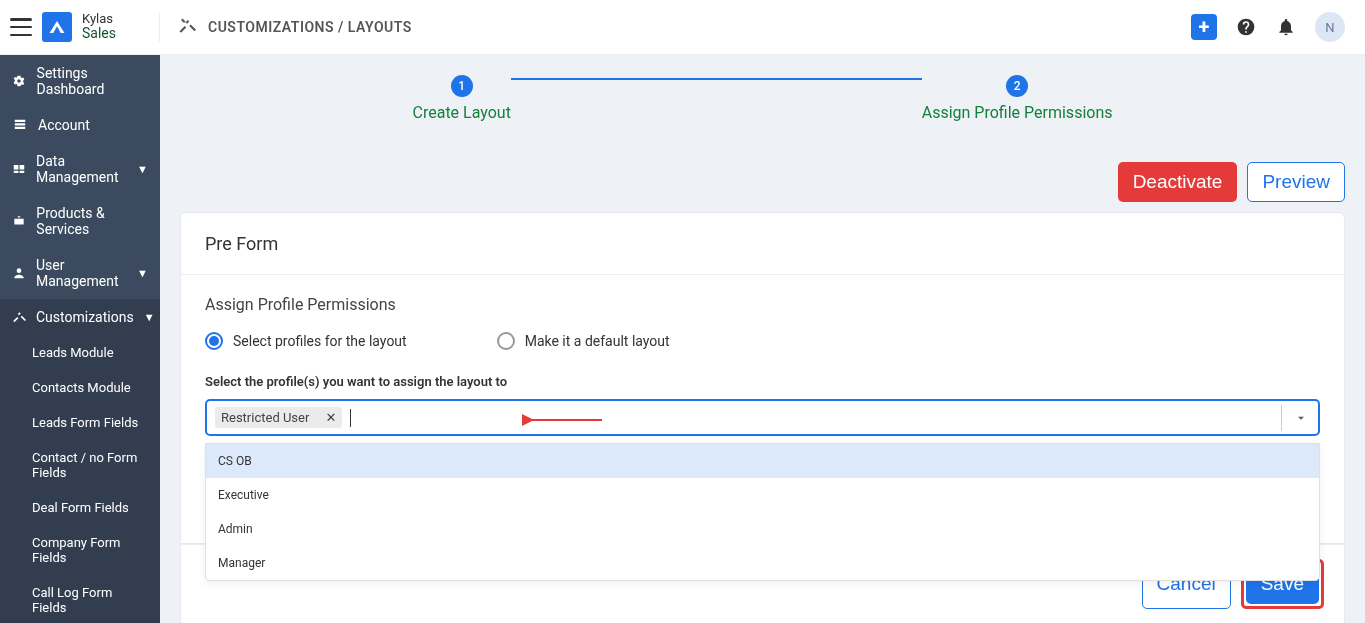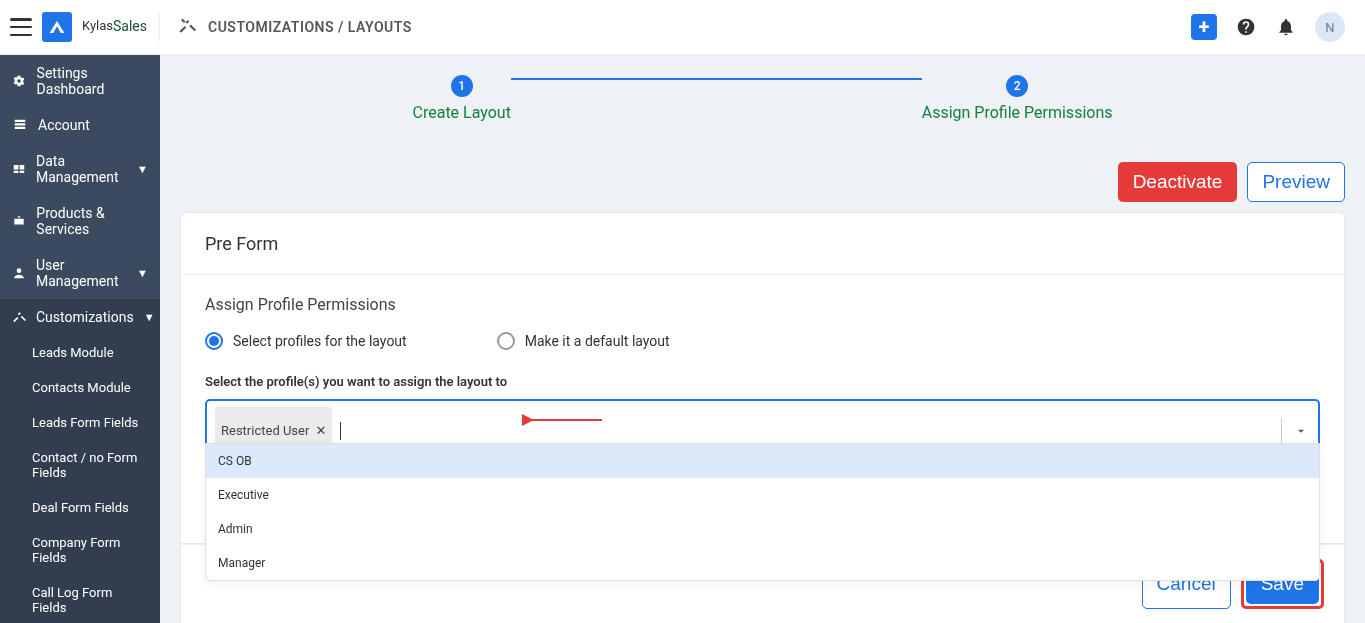--- a/index.html
+++ b/index.html
@@ -11,21 +11,21 @@
   .top-header {
     position: fixed; top: 0; left: 0; right: 0; height: 55px;
     background: #fff; border-bottom: 1px solid #eee; display: flex;
     align-items: center; z-index: 10;
   }
   .header-left { display: flex; align-items: center; width: 160px; padding: 0 10px; gap: 10px; border-right: 1px solid #eee;}
   .hamburger { width: 22px; height: 18px; display: flex; flex-direction: column; justify-content: space-between; cursor: pointer; }
   .hamburger span { display: block; height: 2.5px; background: #333; border-radius: 2px; }
   .logo-box { width: 30px; height: 30px; background: #1e74e8; border-radius: 3px; display:flex; align-items:center; justify-content:center; }
   .logo-box svg { width: 18px; height: 18px; }
-  .brand { display: flex; line-height: 1.1; }
+  .brand { display: flex; flex-direction: column; line-height: 1.1; }
   .brand-name { font-size: 13px; font-weight: 400; color: #333; }
   .brand-sub { font-size: 14px; color: #14532d; }
   
   .header-middle {
     display: flex; align-items: center; gap: 12px; padding-left: 18px;
     font-weight: 600; color: #555; letter-spacing: 0.5px;
   }
   .header-middle .gear-icon svg { width: 18px; height: 18px; }
   
   .header-right { margin-left: auto; display: flex; align-items: center; gap: 18px; padding-right: 20px; }
@@ -81,21 +81,21 @@
   .radio-circle { width:18px; height:18px; border:2px solid #1e74e8; border-radius:50%; display:flex; align-items:center; justify-content:center; }
   .radio-circle.unchecked { border-color:#999; }
   .radio-dot { width:10px; height:10px; background:#1e74e8; border-radius:50%; }
   
   .field-label { font-size:13px; font-weight:600; color:#333; margin-bottom:10px; }
   
   .multiselect {
     border:2px solid #1e74e8; border-radius:5px; padding:6px 8px; display:flex;
     align-items:center; gap:8px; position:relative; background:#fff;
   }
-  .chip { background:#ebebeb; border-radius:3px; padding:16px 6px; font-size:13px; color:#444; display:flex; align-items:center; gap:6px; }
+  .chip { background:#ebebeb; border-radius:3px; padding:3px 6px; font-size:13px; color:#444; display:flex; align-items:center; gap:16px; }
   .chip-x { cursor:pointer; font-size:13px; color:#444; }
   .cursor-bar { width:1px; height:18px; background:#333; }
   .arrow-annotation { position:absolute; left:320px; top:12px; }
   .arrow-annotation svg { overflow:visible; }
   .select-caret { position:absolute; right:10px; top:50%; transform:translateY(-50%); color:#555; border-left:1px solid #ccc; padding-left:12px; height:26px; display:flex; align-items:center; }
   
   .dropdown {
     position:absolute; left:0; right:0; top:44px; background:#fff;
     border:1px solid #e0e0e0; border-radius:0 0 5px 5px; box-shadow:0 3px 8px rgba(0,0,0,.06);
     z-index:5;

